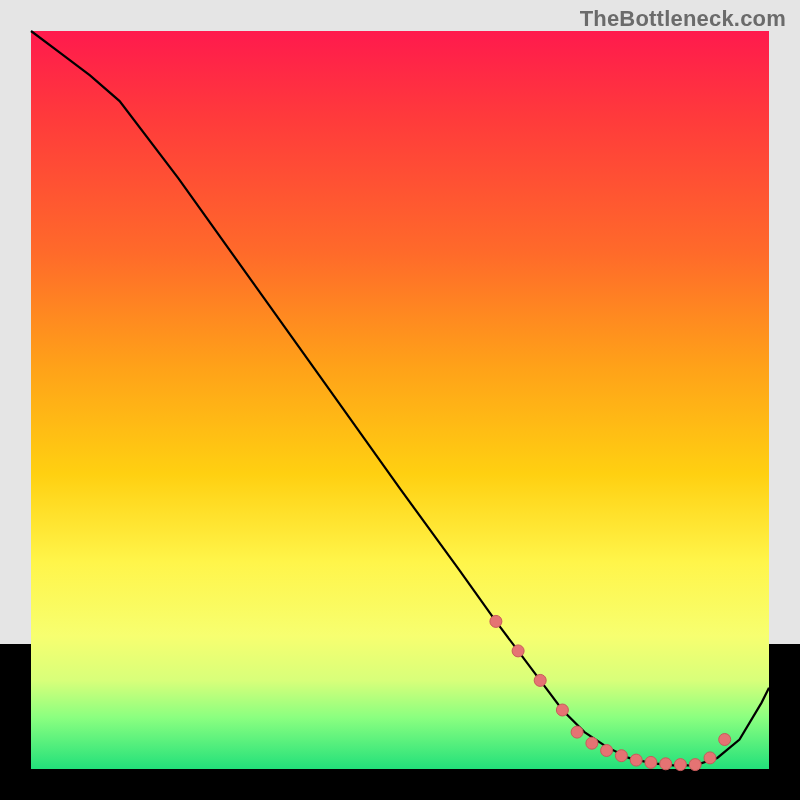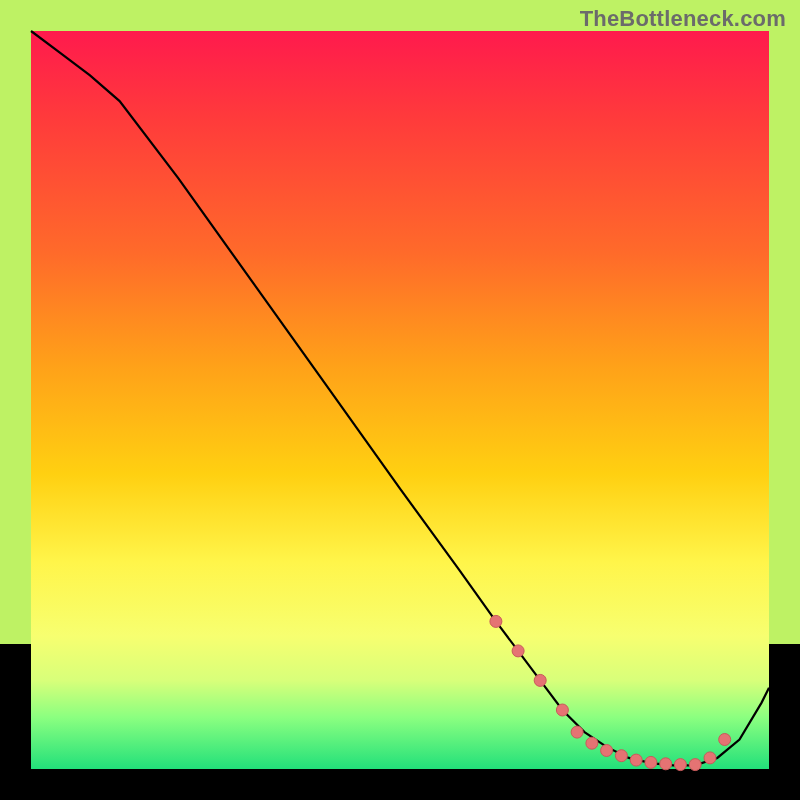--- a/index.html
+++ b/index.html
@@ -7,21 +7,21 @@
     padding: 0;
     width: 800px;
     height: 800px;
     background: #000;
     overflow: hidden;
   }
   .frame {
     position: relative;
     width: 800px;
     height: 644px;
-    background: #bef264;
+    background: #e5e5e5;
   }
   .plot-area {
     position: absolute;
     left: 31px;
     top: 31px;
     width: 738px;
     height: 738px;
     
     background: linear-gradient(
       to bottom,

